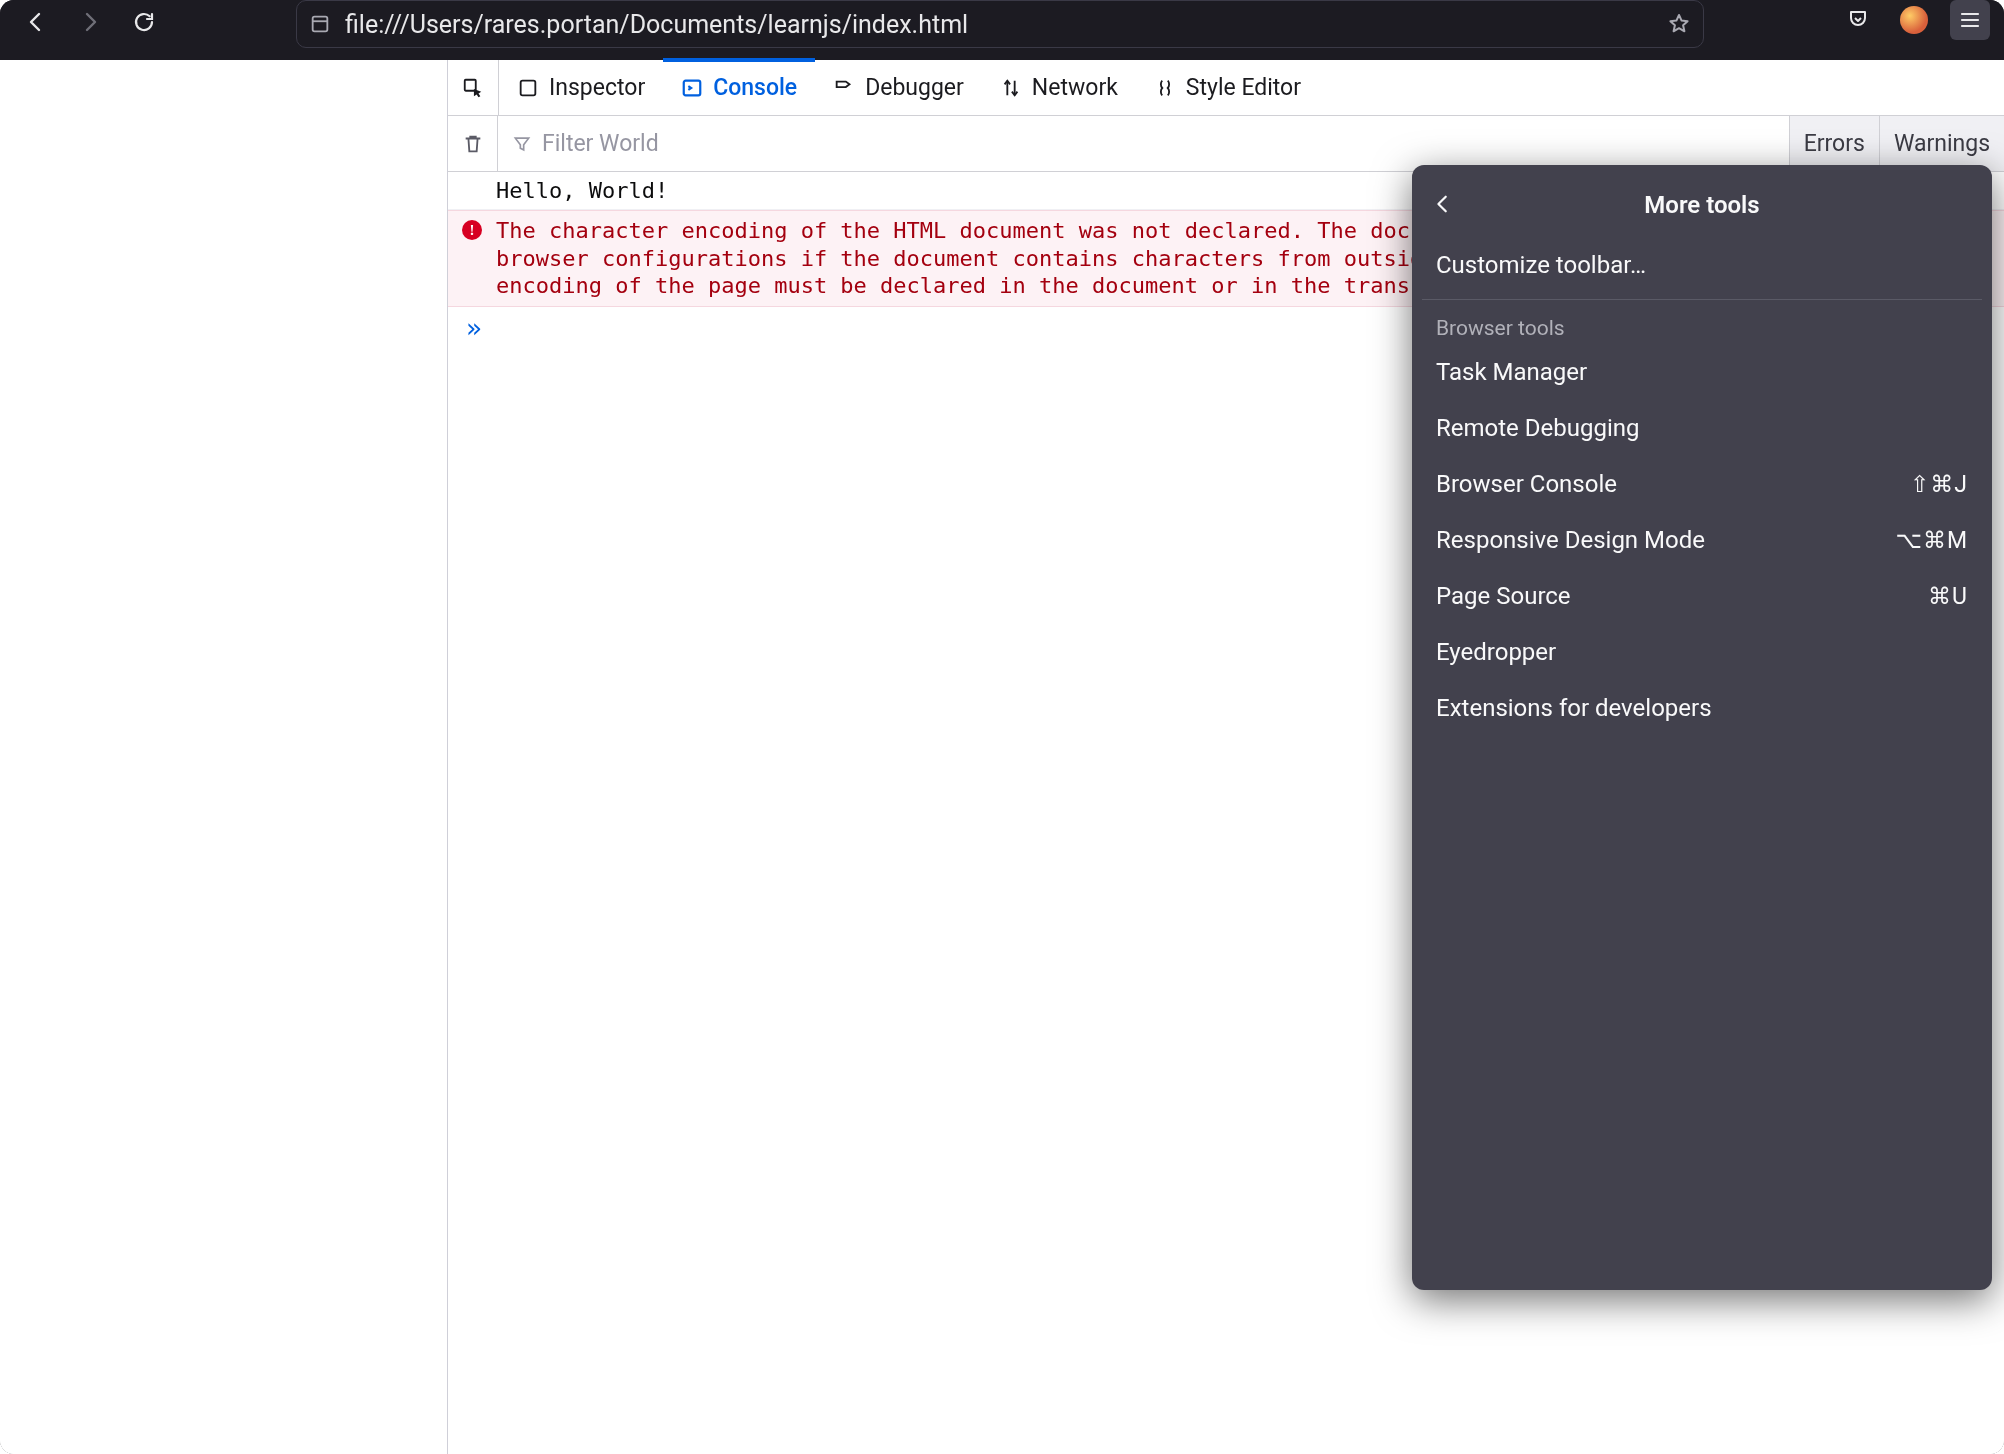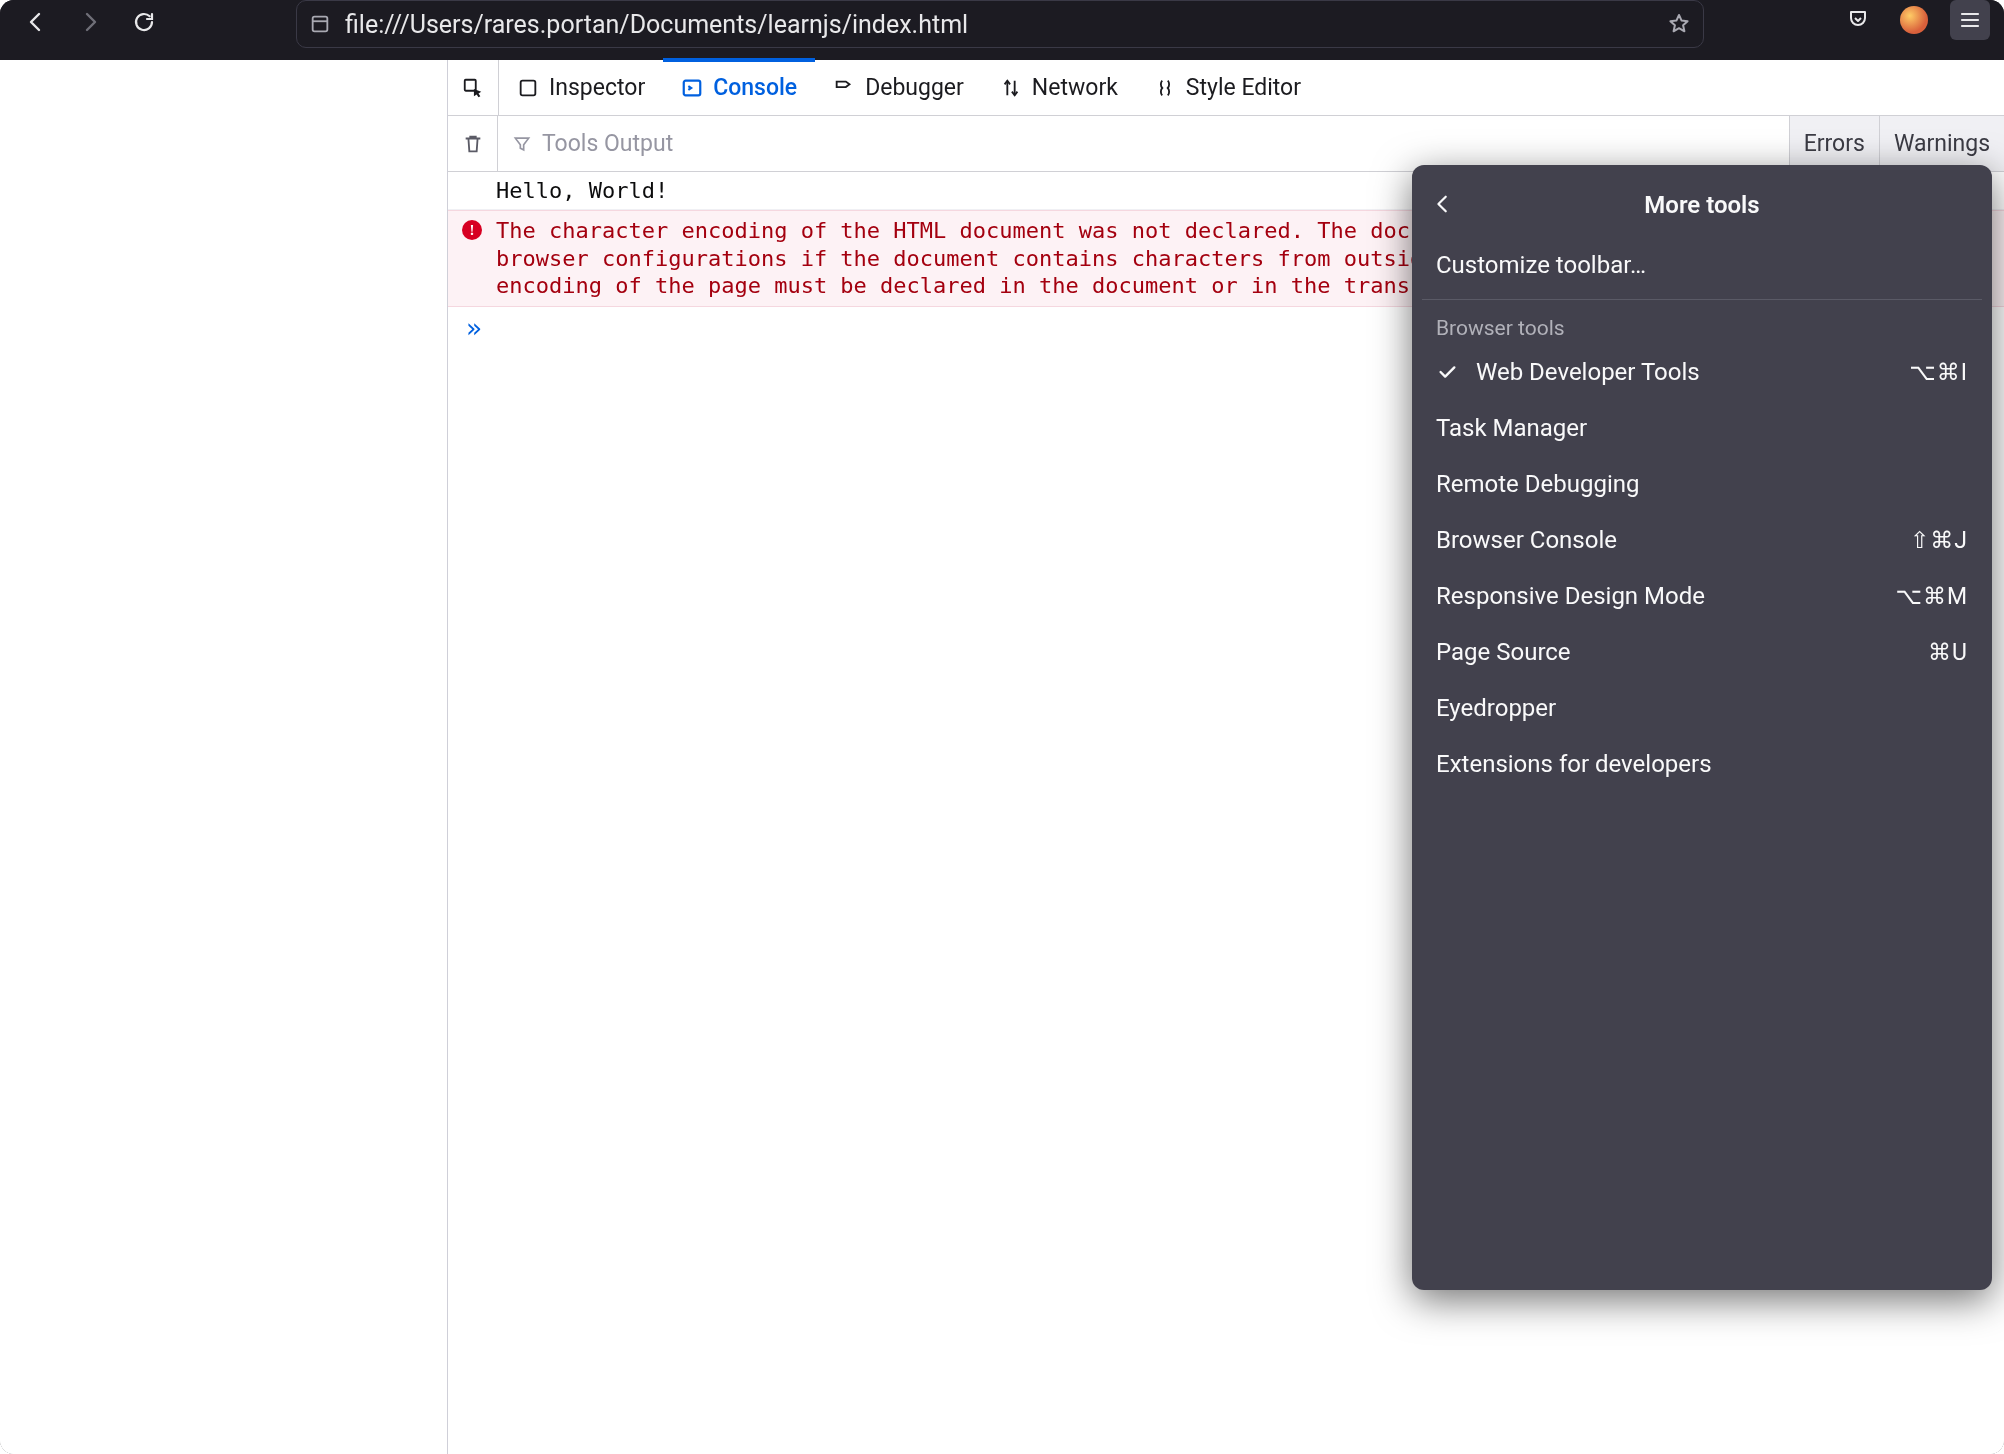--- a/index.html
+++ b/index.html
@@ -331,21 +331,21 @@
       <div class="dt-filterbar">
         <div class="dt-trash">
           <svg width="22" height="22" viewBox="0 0 24 24" fill="none" stroke="currentColor" stroke-width="2">
               <path d="M4 6h16M9 6V4h6v2M7 6l1 14h8l1-14"></path>
             </svg>
         </div>
         <div class="dt-filter">
           <svg viewBox="0 0 24 24" fill="none" stroke="currentColor" stroke-width="2">
               <path d="M4 5h16l-6 8v6l-4-2v-4z"></path>
             </svg>
-          <span>Tools Output</span>
+          <span>Filter World</span>
         </div>
         <div class="dt-levels">
           <div class="dt-level">
               <span>Errors</span>
             </div>
           <div class="dt-level">
               <span>Warnings</span>
             </div>
         </div>
       </div>
@@ -367,31 +367,20 @@
       </div>
       <span>More tools</span>
     </div>
 
     <div class="mt-plain">
       <span>Customize toolbar…</span>
     </div>
     <div class="mt-sep"></div>
     <div class="mt-section-label">Browser tools</div>
 
-    <div class="mt-item">
-      <span class="left">
-        <span class="mt-check">
-          <svg width="22" height="22" viewBox="0 0 24 24" fill="none" stroke="currentColor" stroke-width="2.6" stroke-linecap="round" stroke-linejoin="round">
-              <path d="M5 12l5 5L20 7"></path>
-            </svg>
-        </span>
-        <span>Web Developer Tools</span>
-      </span>
-      <span class="mt-short">⌥⌘I</span>
-    </div>
 
     <div class="mt-item">
       <span class="left">
           <span>Task Manager</span>
         </span>
       <span class="mt-short"></span>
     </div>
 
     <div class="mt-item">
       <span class="left">

